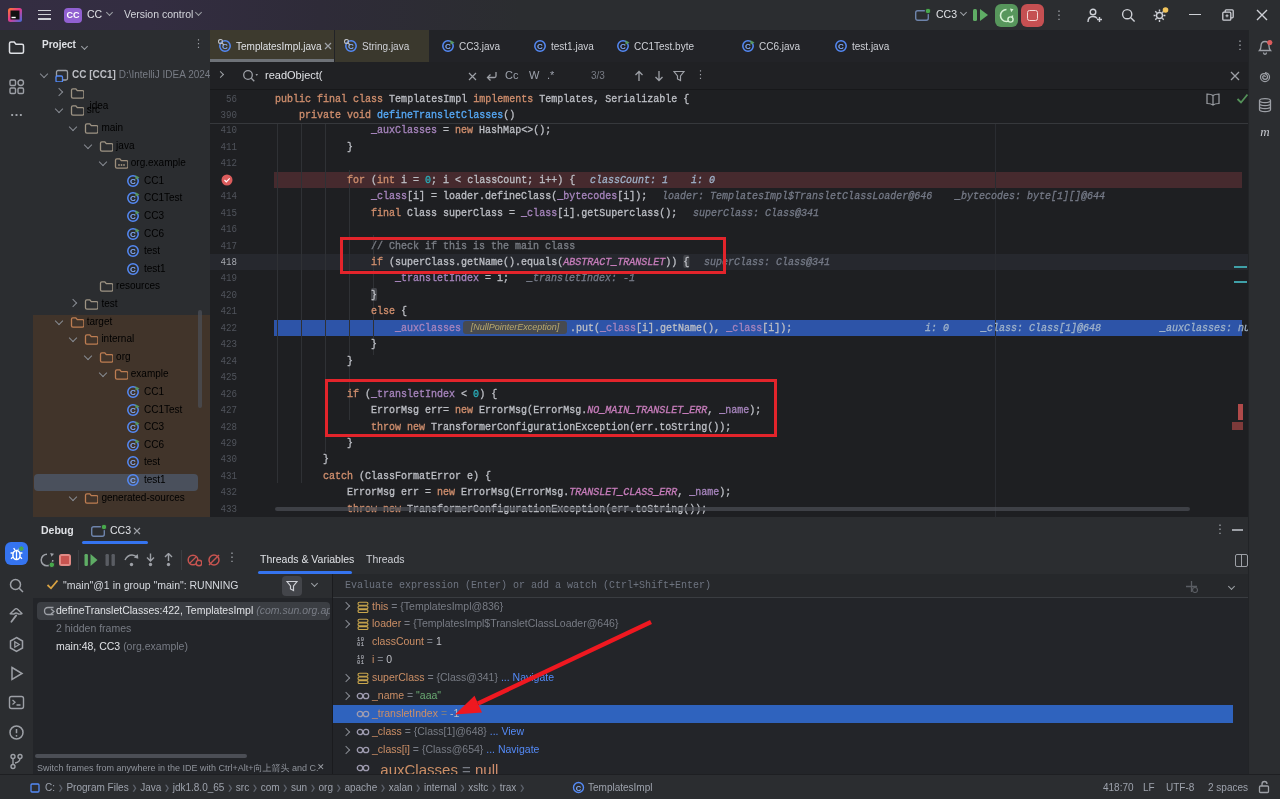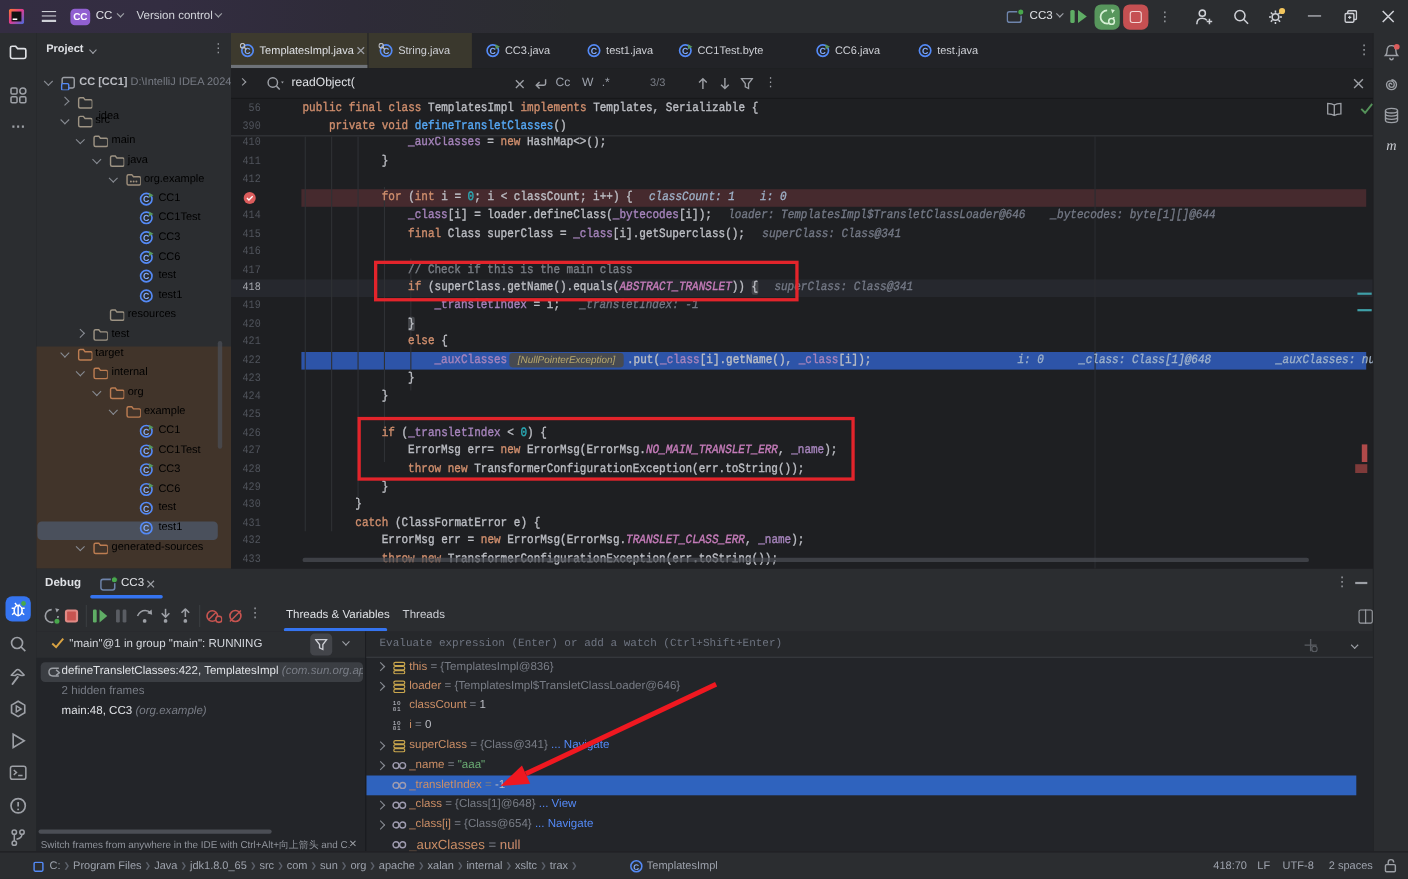--- a/index.html
+++ b/index.html
@@ -559,21 +559,21 @@
 <div class="abs" style="left:1202px;top:37px;width:13px;height:13px;border:1.3px solid #9da0a6;border-radius:2px"></div>
 <div class="abs" style="left:1207.5px;top:37px;width:1.3px;height:13px;background:#9da0a6"></div>
 <div class="abs" style="left:299px;top:57px;width:1px;height:200px;background:#1a1b1e"></div>
 <div class="abs" style="left:4px;top:85px;width:293px;height:18px;background:#3b3e43;border-radius:4px"></div>
 <svg class="abs" style="left:10px;top:88px" width="12" height="12">
         <path d="M10.5 2.5 H5 q-3.5 0-3.5 3.5 q0 3.5 3.5 3.5 h5.5" fill="none" stroke="#9da0a6" stroke-width="1.3"></path>
         <path d="M8 7 L11 9.5 L8 12" fill="none" stroke="#9da0a6" stroke-width="1.3" transform="translate(0,-3)"></path>
       </svg>
 <div class="abs" style="left:23px;top:87px;width:274px;overflow:hidden;white-space:nowrap;color:#dfe1e5;font-size:10.5px">defineTransletClasses:422, TemplatesImpl <span style="color:#787c85;font-style:italic">(com.sun.org.apache.</span></div>
 <div class="abs" style="left:23px;top:104.5px;color:#787c85;font-size:10.5px">2 hidden frames</div>
-<div class="abs" style="left:23px;top:122.5px;color:#dfe1e5;font-size:10.5px">main:48, CC3 <span style="color:#787c85;font-style:italic">(org.example)</span></div>
+<div class="abs" style="left:23px;top:122.5px;color:#dfe1e5;font-size:10.5px">main:48, CC3 <span style="color:#787c85;">(org.example)</span></div>
 <div class="abs" style="left:2px;top:237px;width:212px;height:4px;background:#4b4e55;border-radius:2px"></div>
 <div class="abs" style="left:4px;top:245px;width:281px;overflow:hidden;white-space:nowrap;color:#8f939b;font-size:9px">Switch frames from anywhere in the IDE with Ctrl+Alt+向上箭头 and C...</div>
       <div class="abs" style="left:284px;top:245px;color:#9da0a6;font-size:9px">✕</div>
 <div class="abs" style="left:300px;top:57px;width:915px;height:24px;background:#26282b;border-bottom:1px solid #3a3d41"></div>
 <div class="abs mono" style="left:312px;top:63px;color:#6e7480;font-size:10px">Evaluate expression (Enter) or add a watch (Ctrl+Shift+Enter)</div>
 <svg class="abs" style="left:1152px;top:63px" width="13" height="13">
         <path d="M6.5 1 V12 M1 6.5 H12" stroke="#5a5d63" stroke-width="1.3"></path>
         <circle cx="10" cy="10" r="2.5" fill="#26282b" stroke="#5a5d63" stroke-width="1.1"></circle>
       </svg>
 <span class="chev abs" style="left:1195px;top:66px"></span>
@@ -625,21 +625,21 @@
 <span class="tch tchR" style="left:9px;top:148.02px"></span>
 <svg class="abs" style="left:23px;top:147.02px" width="14" height="10">
         <circle cx="4" cy="5" r="2.7" fill="none" stroke="#9f9cb0" stroke-width="1.3"></circle>
         <circle cx="10" cy="5" r="2.7" fill="none" stroke="#9f9cb0" stroke-width="1.3"></circle>
       </svg>
 <div class="abs" style="left:39px;top:145.02px;font-size:10.5px;white-space:nowrap"><span style="color:#cc8f66">_class[i]</span><span style="color:#787c85"> = </span><span style="color:#787c85">{Class@654}</span> <span style="color:#548af7">... Navigate</span></div>
 <svg class="abs" style="left:23px;top:164.96px" width="14" height="10">
         <circle cx="4" cy="5" r="2.7" fill="none" stroke="#9f9cb0" stroke-width="1.3"></circle>
         <circle cx="10" cy="5" r="2.7" fill="none" stroke="#9f9cb0" stroke-width="1.3"></circle>
       </svg>
-<div class="abs" style="left:39px;top:162.96px;font-size:12px;white-space:nowrap"><span style="color:#cc8f66">_auxClasses</span><span style="color:#787c85"> = </span><span style="color:#cf8e6d">null</span></div>
+<div class="abs" style="left:39px;top:162.96px;font-size:15px;white-space:nowrap"><span style="color:#cc8f66">_auxClasses</span><span style="color:#787c85"> = </span><span style="color:#cf8e6d">null</span></div>
 </div>
 <div id="statusbar">
 <svg class="abs" style="left:30px;top:7.5px" width="10" height="10">
         <rect x="1" y="1" width="8" height="8" rx="1" fill="none" stroke="#548af7" stroke-width="1.3"></rect>
       </svg>
 <div class="abs" style="left:45px;top:6.5px;white-space:nowrap"><span>C:</span> <span style="color:#5d626c;font-size:7px;position:relative;top:-1px">❯</span> <span>Program Files</span> <span style="color:#5d626c;font-size:7px;position:relative;top:-1px">❯</span> <span>Java</span> <span style="color:#5d626c;font-size:7px;position:relative;top:-1px">❯</span> <span>jdk1.8.0_65</span> <span style="color:#5d626c;font-size:7px;position:relative;top:-1px">❯</span> <span>src</span> <span style="color:#5d626c;font-size:7px;position:relative;top:-1px">❯</span> <span>com</span> <span style="color:#5d626c;font-size:7px;position:relative;top:-1px">❯</span> <span>sun</span> <span style="color:#5d626c;font-size:7px;position:relative;top:-1px">❯</span> <span>org</span> <span style="color:#5d626c;font-size:7px;position:relative;top:-1px">❯</span> <span>apache</span> <span style="color:#5d626c;font-size:7px;position:relative;top:-1px">❯</span> <span>xalan</span> <span style="color:#5d626c;font-size:7px;position:relative;top:-1px">❯</span> <span>internal</span> <span style="color:#5d626c;font-size:7px;position:relative;top:-1px">❯</span> <span>xsltc</span> <span style="color:#5d626c;font-size:7px;position:relative;top:-1px">❯</span> <span>trax</span> <span style="color:#5d626c;font-size:7px;position:relative;top:-1px">❯</span> </div>
 <svg class="abs" style="left:572px;top:6px" width="13" height="13">
         <circle cx="6.5" cy="6.5" r="5" fill="none" stroke="#548af7" stroke-width="1.4"></circle>
         <text x="6.5" y="9.5" font-size="7.5" font-weight="bold" fill="#83acfc" text-anchor="middle" font-family="Liberation Sans">C</text>
       </svg>

